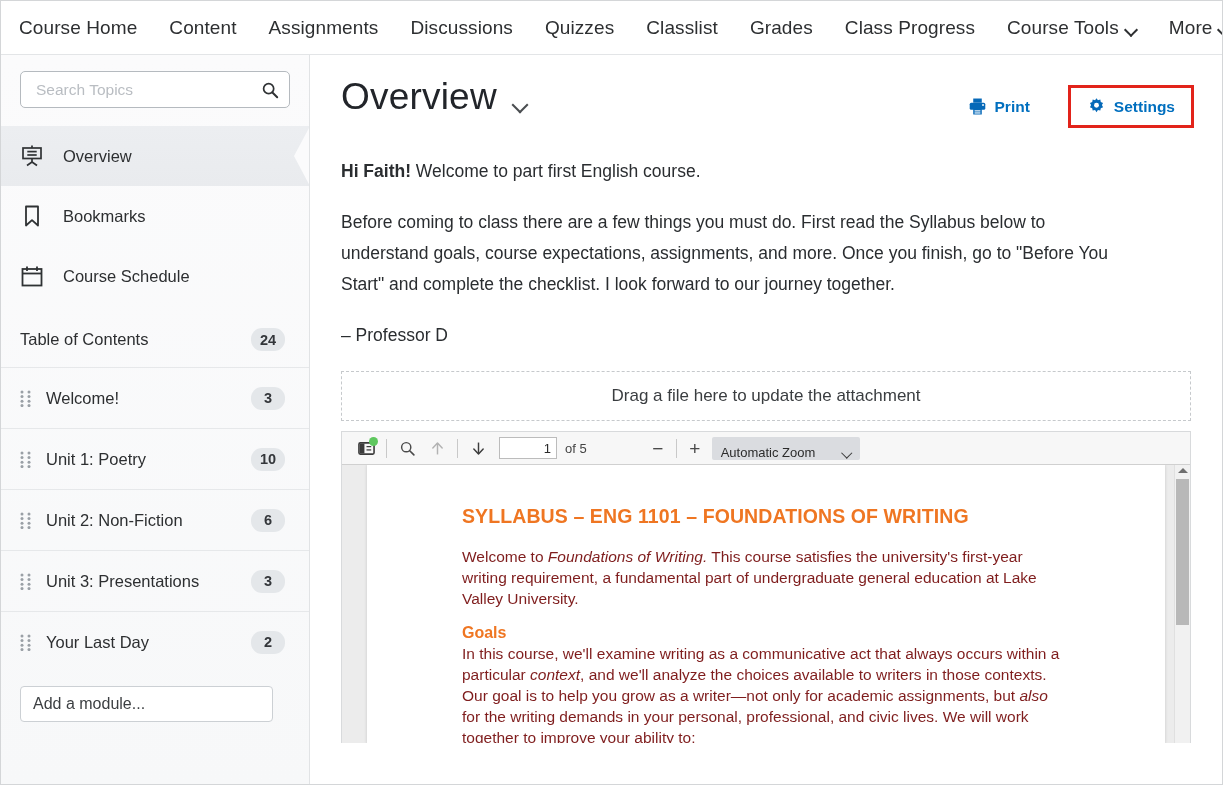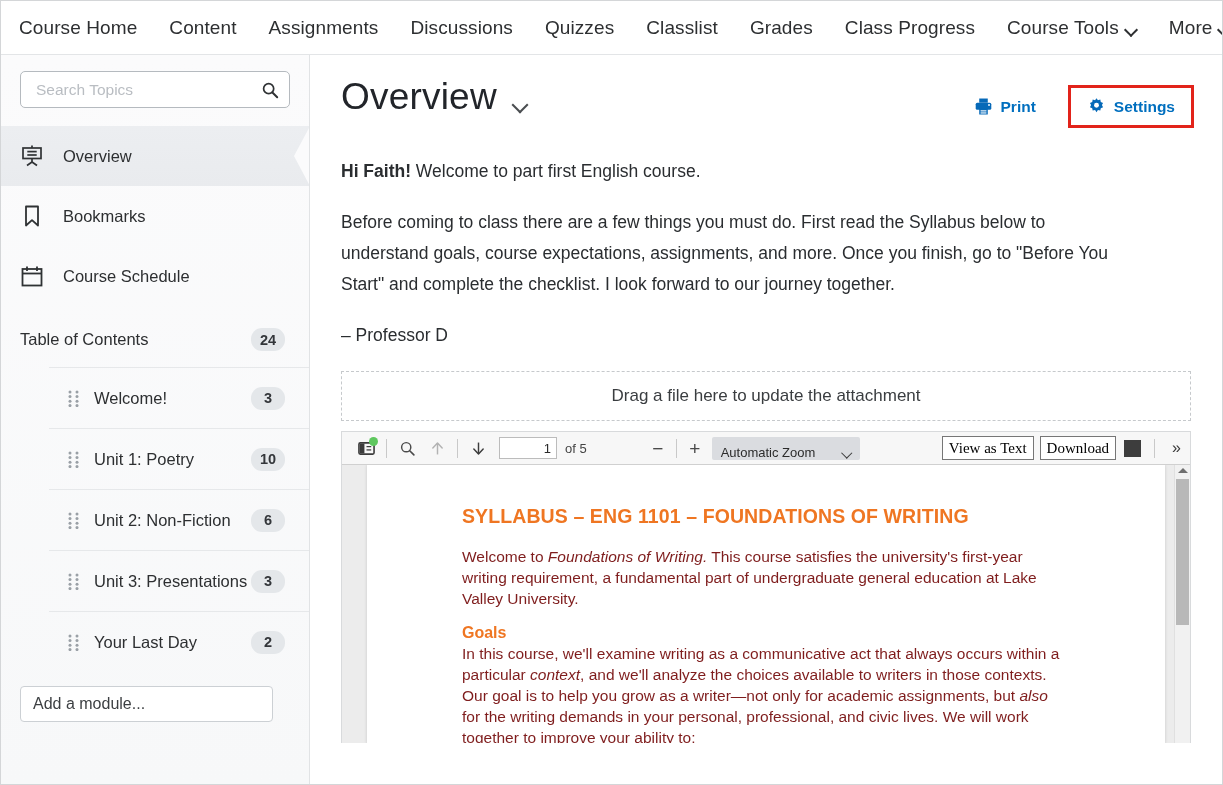--- a/index.html
+++ b/index.html
@@ -139,21 +139,20 @@
     padding: 0 8px;
   }
   .module {
     display: flex;
     align-items: center;
     height: 61px;
     border-top: 1px solid #e6e8ea;
     padding: 0 24px 0 19px;
     cursor: pointer;
     font-size: 16.5px;
-    margin-left: 48px;
   }
   .module .grip {
     width: 11px; height: 17px;
     margin-right: 15px;
     flex: 0 0 11px;
     cursor: grab;
   }
   .module .mlabel { flex: 1; color: #2d2f31; }
   .add-module {
     margin: 14px 36px 0 19px;
@@ -201,21 +200,21 @@
     position: absolute; left: 0; top: 0;
     width: 10px; height: 10px;
     border-right: 2.2px solid #4a4d50;
     border-bottom: 2.2px solid #4a4d50;
     transform: rotate(45deg);
   }
   .head-actions {
     margin-left: auto;
     display: flex;
     align-items: center;
-    gap: 22px;
+    gap: 28px;
     padding-top: 8px;
   }
   .act {
     display: flex;
     align-items: center;
     gap: 8px;
     color: #006fbf;
     font-size: 15.5px;
     font-weight: bold;
     cursor: pointer;
@@ -712,27 +711,20 @@
 
           <div class="zoom-btn">−</div>
           <div class="tb-sep"></div>
           <div class="zoom-btn">+</div>
 
           <div class="zoom-select">
             <span>Automatic Zoom</span>
             <span class="zs-caret"></span>
           </div>
 
-          <div class="tb-right">
-            <div class="txt-btn">View as Text</div>
-            <div class="txt-btn">Download</div>
-            <div class="sq-btn"></div>
-            <div class="tb-sep"></div>
-            <div class="chevs">»</div>
-          </div>
         </div>
 
         <div class="pdf-viewport">
           <div class="pdf-page">
             <div class="pdf-h1">SYLLABUS – ENG 1101 – FOUNDATIONS OF WRITING</div>
             <p class="pdf-p">
               <span>Welcome to </span><em>Foundations of Writing.</em><span> This course satisfies the university's first-year writing requirement, a fundamental part of undergraduate general education at Lake Valley University.</span>
             </p>
             <div class="pdf-h2">Goals</div>
             <p class="pdf-p">

